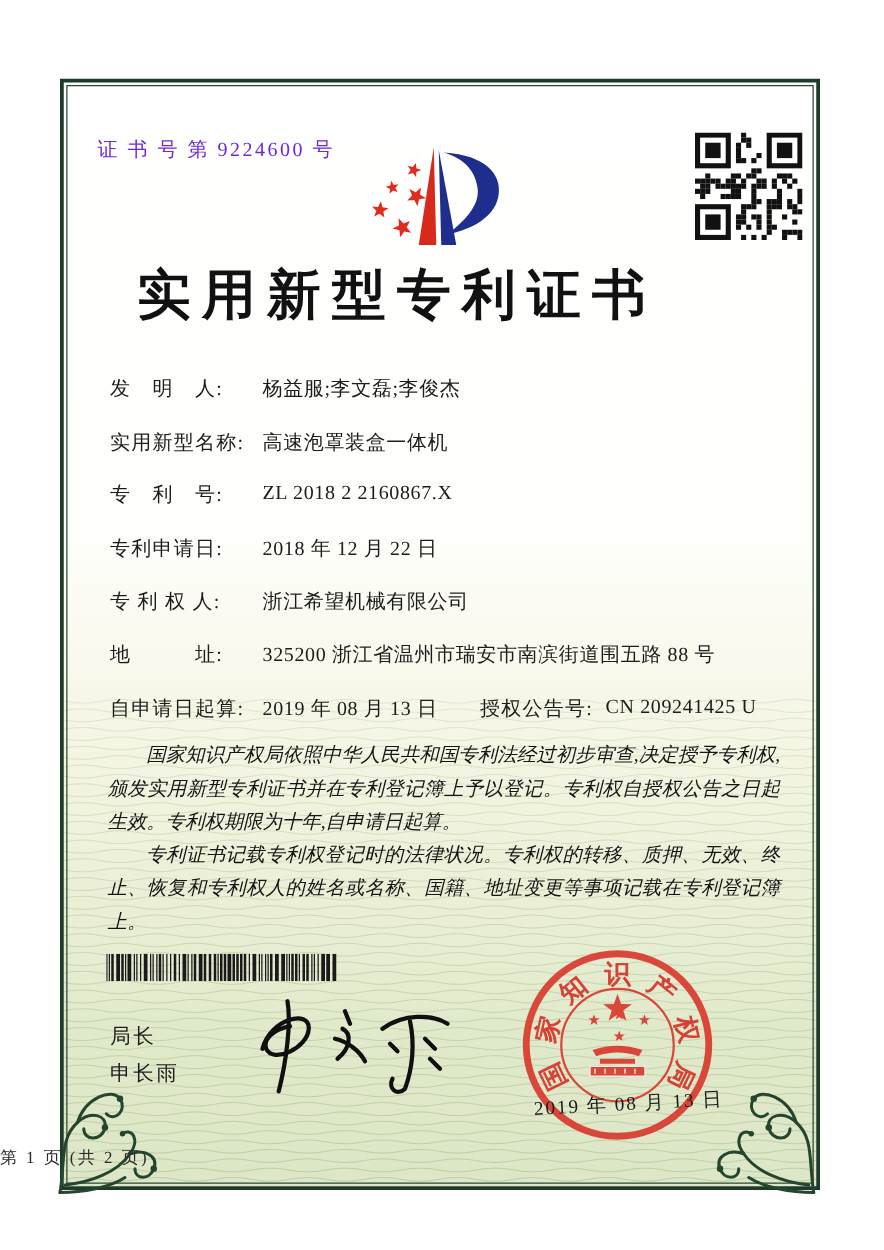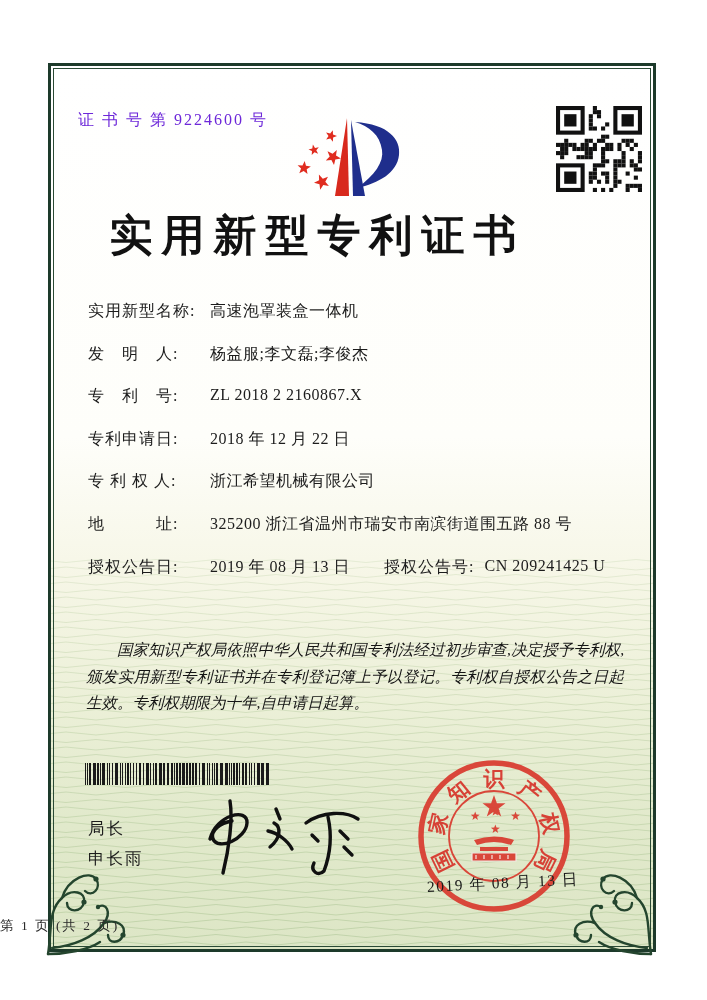--- a/index.html
+++ b/index.html
@@ -36,21 +36,20 @@
   .fields{position:absolute;left:88px;top:301px;width:540px;}
   .field-row{display:flex;align-items:flex-start;height:42.6px;font-size:16px;}
   .field-label{flex:0 0 122px;letter-spacing:1px;white-space:nowrap;}
   .field-value{letter-spacing:0.5px;white-space:nowrap;}
   .pair2{margin-left:34px;display:flex;}
   
   .body-text{
     position:absolute;left:86px;top:592px;width:538px;
     font-size:15.5px;line-height:26.5px;font-style:italic;color:#141414;
     text-align:justify;
-    margin-top:45px;
   }
   .body-text p{margin:0;text-indent:2em;}
   
   .barcode{position:absolute;left:85px;top:763px;width:190px;height:22px;}
   .signer{position:absolute;left:88px;top:814px;font-size:16.5px;letter-spacing:2px;line-height:30px;}
   .signature{position:absolute;left:196px;top:793px;width:172px;height:88px;}
   .seal{position:absolute;left:414px;top:756px;width:160px;height:160px;}
   .seal-date{
     position:absolute;left:427px;top:873px;font-size:15.5px;letter-spacing:1.5px;
     color:#1b1b1b;transform:rotate(-3deg);
@@ -289,55 +288,56 @@
     <rect x="64" y="8" width="12" height="12" fill="#111"></rect>
     <rect x="0" y="56" width="28" height="28" fill="#111"></rect>
     <rect x="4" y="60" width="20" height="20" fill="#fff"></rect>
     <rect x="8" y="64" width="12" height="12" fill="#111"></rect>
   </svg>
 
 <div class="title">实用新型专利证书</div>
 
 <div class="fields" id="fields">
     <div class="field-row">
+      <span class="field-label">发　明　人:</span>
+      <span class="field-value">杨益服;李文磊;李俊杰</span>
+    </div>
+    <div class="field-row">
       <span class="field-label">实用新型名称:</span>
       <span class="field-value">高速泡罩装盒一体机</span>
     </div>
     <div class="field-row">
-      <span class="field-label">发　明　人:</span>
-      <span class="field-value">杨益服;李文磊;李俊杰</span>
-    </div>
-    <div class="field-row">
       <span class="field-label">专　利　号:</span>
       <span class="field-value">ZL 2018 2 2160867.X</span>
     </div>
     <div class="field-row">
       <span class="field-label">专利申请日:</span>
       <span class="field-value">2018 年 12 月 22 日</span>
     </div>
     <div class="field-row">
       <span class="field-label">专 利 权 人:</span>
       <span class="field-value">浙江希望机械有限公司</span>
     </div>
     <div class="field-row">
       <span class="field-label">地　　　址:</span>
       <span class="field-value">325200 浙江省温州市瑞安市南滨街道围五路 88 号</span>
     </div>
     <div class="field-row">
-      <span class="field-label">授权公告日:</span>
+      <span class="field-label">自申请日起算:</span>
       <span class="field-value">2019 年 08 月 13 日</span>
       <span class="pair2">
         <span class="field-label" style="flex: 0 0 auto; margin-right: 10px;">授权公告号:</span>
         <span class="field-value">CN 209241425 U</span>
       </span>
     </div>
   </div>
 
 <div class="body-text" id="body-text">
     <p>国家知识产权局依照中华人民共和国专利法经过初步审查,决定授予专利权,颁发实用新型专利证书并在专利登记簿上予以登记。专利权自授权公告之日起生效。专利权期限为十年,自申请日起算。</p>
+    <p>专利证书记载专利权登记时的法律状况。专利权的转移、质押、无效、终止、恢复和专利权人的姓名或名称、国籍、地址变更等事项记载在专利登记簿上。</p>
   </div>
 
 <svg class="barcode" id="barcode" viewBox="0 0 190 22" preserveAspectRatio="none">
     <rect x="0" y="0" width="1" height="22" fill="#1a1a1a"></rect>
     <rect x="2" y="0" width="1" height="22" fill="#1a1a1a"></rect>
     <rect x="4" y="0" width="2" height="22" fill="#1a1a1a"></rect>
     <rect x="8" y="0" width="3" height="22" fill="#1a1a1a"></rect>
     <rect x="12" y="0" width="2" height="22" fill="#1a1a1a"></rect>
     <rect x="15" y="0" width="1" height="22" fill="#1a1a1a"></rect>
     <rect x="17" y="0" width="3" height="22" fill="#1a1a1a"></rect>

